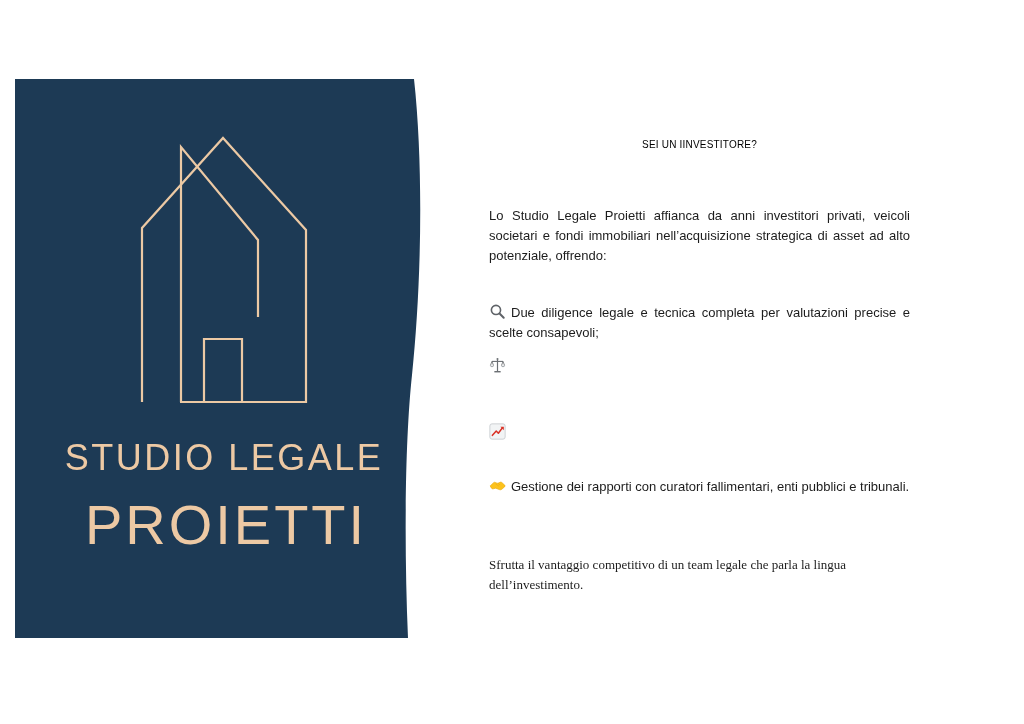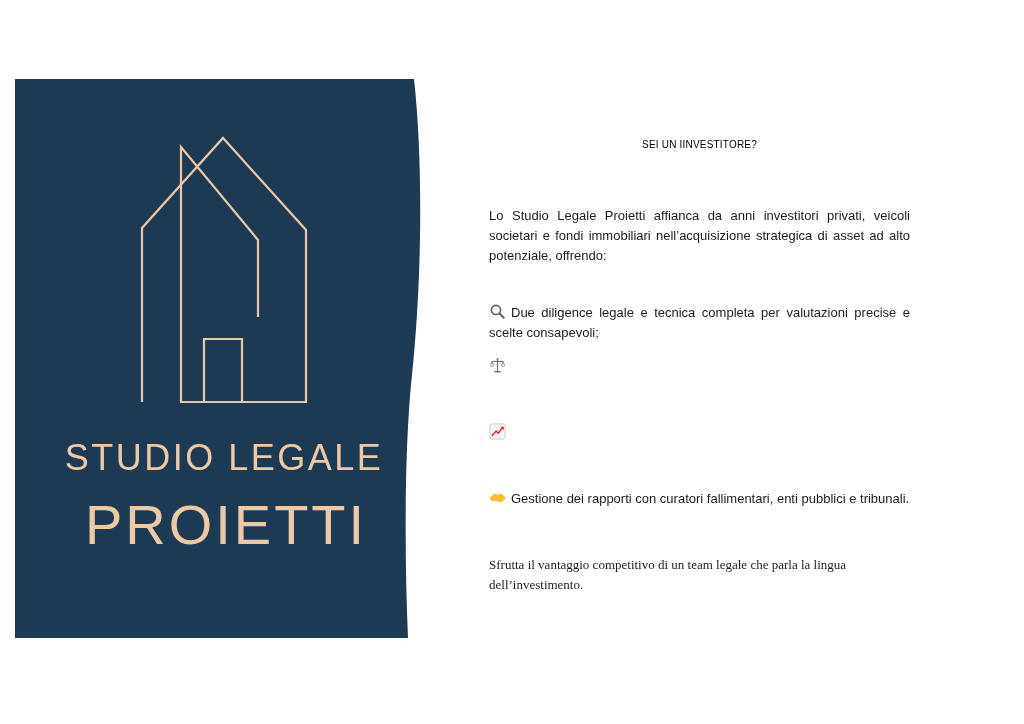--- a/index.html
+++ b/index.html
@@ -32,21 +32,21 @@
   }
   .para{
     position:absolute;left:0;width:421px;margin:0;
     font-size:13px;line-height:20px;
     text-align:justify;color:#1c1c1c;
   }
   .para.intro{top:206px;}
   .para.bullet-1{top:291px;margin-top:12px;}
   .para.bullet-2{top:357px;}
   .para.bullet-3{top:423px;}
-  .para.bullet-4{top:489px;}
+  .para.bullet-4{top:477px;}
   .para.closing{top:555px;text-align:left;font-family:Liberation Serif, serif;}
   .blt-icon{
     display:inline-block;width:17px;height:17px;
     vertical-align:-3px;margin-right:5px;
   }
 </style>
 </head>
 <body>
 
 <div class="page">

